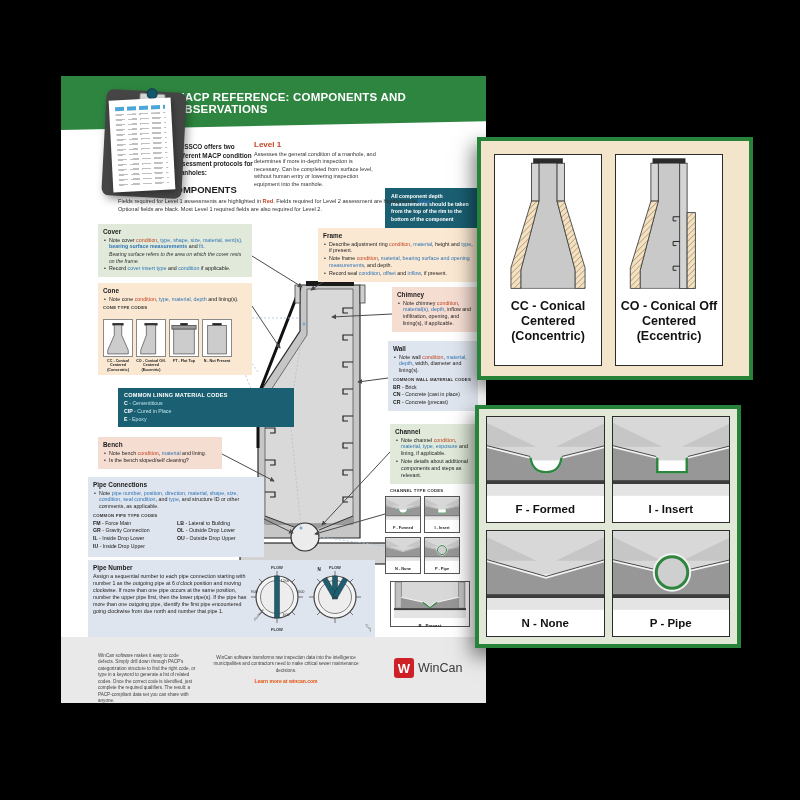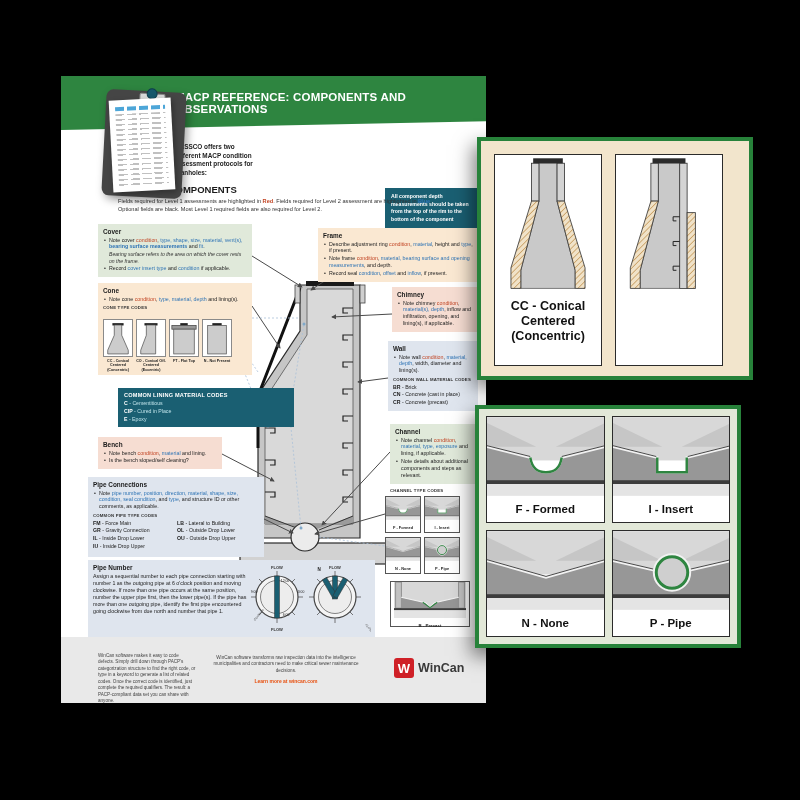--- a/index.html
+++ b/index.html
@@ -52,21 +52,21 @@
   .ccard-label{position:absolute;width:32px;font-size:3.7px;font-weight:bold;text-align:center;line-height:1.15;color:#222;z-index:2;}
   
   .mcard{position:absolute;background:#fff;border:1px solid #555;z-index:2;}
   .mcard .lbl{font-size:3.9px;font-weight:bold;text-align:center;color:#222;padding-top:1px;}
   
   .footer{position:absolute;left:0;top:561px;width:425px;height:66px;background:#e9e9e9;z-index:2;}
   .f-text{position:absolute;font-size:4.6px;line-height:1.4;color:#444;}
   .f-link{color:#e8500f;font-weight:bold;font-size:5px;margin-top:4px;}
   .logo{position:absolute;left:333px;top:21px;display:flex;align-items:center;gap:4px;}
   .logo-mark{width:20px;height:20px;background:#cf2027;border-radius:3px;color:#fff;font-weight:bold;font-size:13px;display:flex;align-items:center;justify-content:center;}
-  .logo-name{font-size:12.5px;font-weight:bold;color:#3a3a3a;}
+  .logo-name{font-size:12.5px;font-weight:normal;color:#3a3a3a;}
   
   .panel{position:absolute;border:4px solid #27823a;box-shadow:-4px 8px 18px rgba(0,0,0,.5);z-index:5;}
   .panel-top{left:477px;top:137px;width:276px;height:243px;background:#f2e5cc;}
   .panel-bottom{left:475px;top:405px;width:266px;height:243px;background:#e2e8d8;
     display:grid;grid-template-columns:1fr 1fr;grid-template-rows:1fr 1fr;gap:7px;padding:7px;}
   .bigcard{position:absolute;width:108px;height:212px;background:#fff;border:1.5px solid #2b2b2b;text-align:center;}
   .bigcard-label{font-size:12.5px;font-weight:bold;color:#111;line-height:1.2;padding:0 4px;}
   .chcard{background:#fff;border:1.5px solid #2b2b2b;overflow:hidden;display:flex;flex-direction:column;}
   .chcard svg{display:block;}
   .chcard .lbl{flex:1;display:flex;align-items:center;justify-content:center;font-size:11.5px;font-weight:bold;color:#111;}
@@ -232,20 +232,24 @@
         <div class="clip-top"></div>
         <div class="clip-knob"></div>
       </div>
       <div class="clip-paper">
         <div class="clip-bluerow"></div>
         <div class="clip-rows"></div>
       </div>
     </div>
 
     <div class="abs intro">NASSCO offers two different MACP condition assessment protocols for manholes:</div>
+    <div class="abs" style="left:193px;top:64px;width:122px;z-index:2">
+      <div class="lvl-title" style="color:var(--red)">Level 1</div>
+      <div class="lvl-body">Assesses the general condition of a manhole, and determines if more in-depth inspection is necessary. Can be completed from surface level, without human entry or lowering inspection equipment into the manhole.</div>
+    </div>
     <div class="abs depth-note">All component depth measurements should be taken from the top of the rim to the bottom of the component</div>
 
     <div class="abs mc-head">MANHOLE COMPONENTS</div>
     <div class="abs mc-intro"><span>Fields required for Level 1 assessments are highlighted in </span><span class="st-rb">Red</span><span>. Fields required for Level 2 assessment are highlighted in </span><span class="st-bb">Blue</span><span>. Optional fields are black. Most Level 1 required fields are also required for Level 2.</span></div>
 
     <div class="box bg-palegreen" style="left:37px;top:148px;width:154px">
       <h4>Cover</h4>
       <div class="bl"><span>Note cover </span><span class="st-r">condition</span><span>, </span><span class="st-b">type, shape, size, material, vent(s), </span><span class="st-bb">bearing surface measurements</span><span> and </span><span class="st-b">fit</span><span>.</span></div>
       <div class="note-it">Bearing surface refers to the area on which the cover rests on the frame.</div>
       <div class="bl"><span>Record </span><span class="st-b">cover insert type</span><span> and </span><span class="st-b">condition</span><span> if applicable.</span></div>
@@ -430,20 +434,21 @@
     <div class="bigcard" style="left:13px;top:13px">
       <svg viewBox="0 0 100 170" width="104" height="140">
           <use href="#coneCC"></use>
         </svg>
       <div class="bigcard-label">CC - Conical Centered (Concentric)</div>
     </div>
     <div class="bigcard" style="left:134px;top:13px">
       <svg viewBox="0 0 100 170" width="104" height="140">
           <use href="#coneCO"></use>
         </svg>
+      <div class="bigcard-label">CO - Conical Off Centered (Eccentric)</div>
     </div>
   </div>
 
   <div class="panel panel-bottom">
     <div class="chcard">
       <svg viewBox="0 0 120 80" width="118" height="79">
           <use href="#chF"></use>
         </svg>
       <div class="lbl">F - Formed</div>
     </div>

